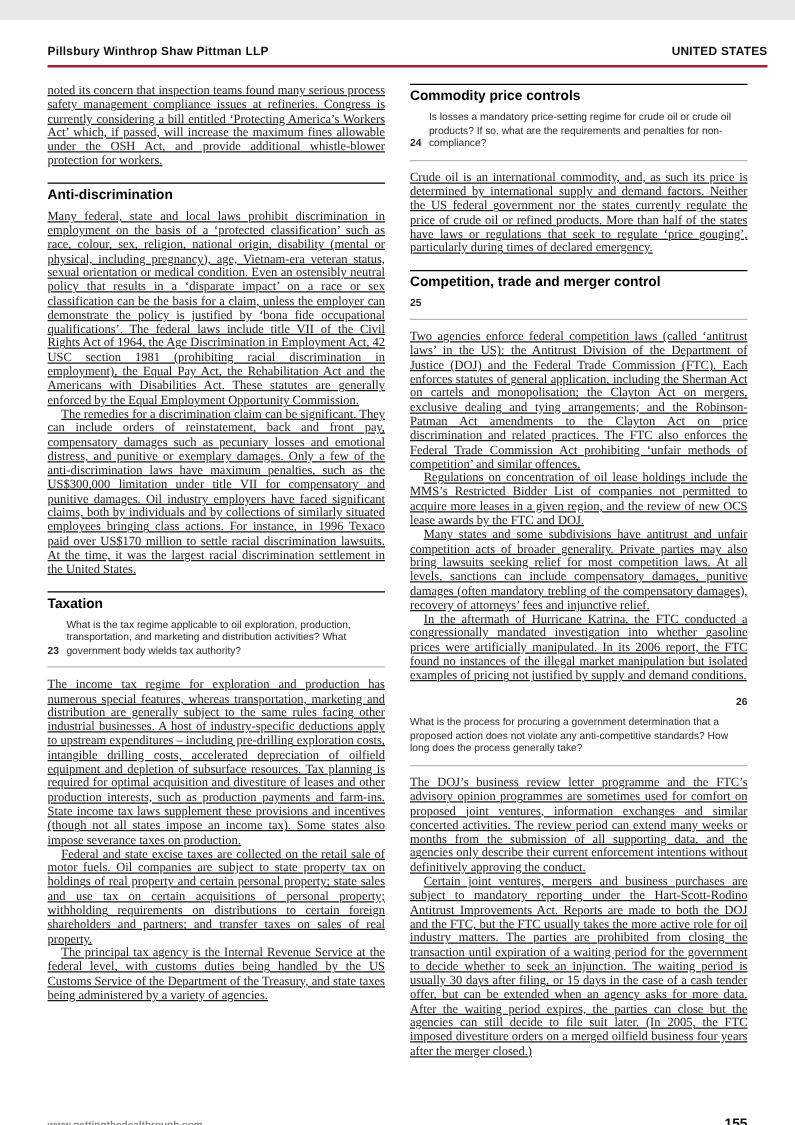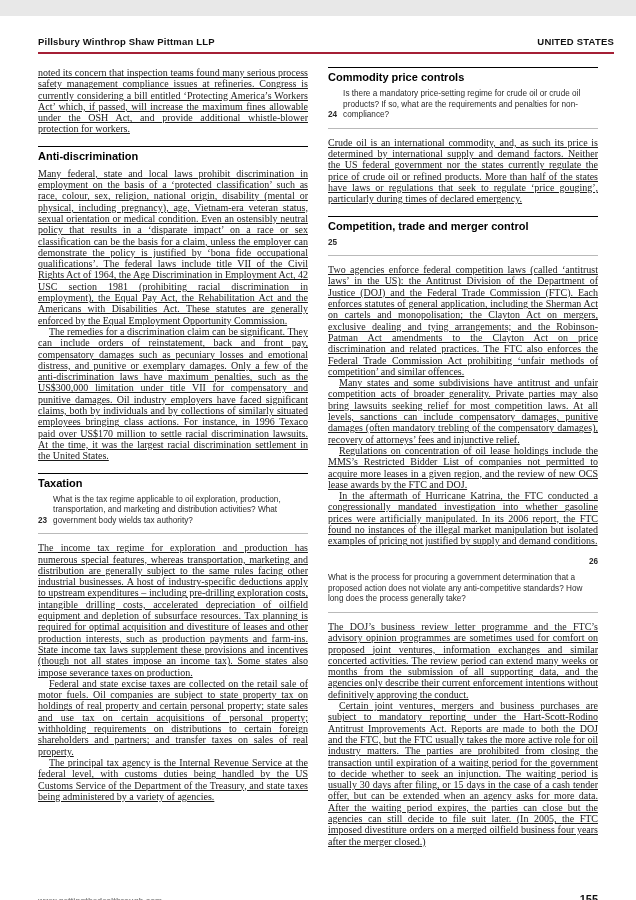--- a/index.html
+++ b/index.html
@@ -118,31 +118,31 @@
       </div>
       <p class="body">The income tax regime for exploration and production has numerous special features, whereas transportation, marketing and distribution are generally subject to the same rules facing other industrial businesses. A host of industry-specific deductions apply to upstream expenditures – including pre-drilling exploration costs, intangible drilling costs, accelerated depreciation of oilfield equipment and depletion of subsurface resources. Tax planning is required for optimal acquisition and divestiture of leases and other production interests, such as production payments and farm-ins. State income tax laws supplement these provisions and incentives (though not all states impose an income tax). Some states also impose severance taxes on production.</p>
       <p class="body indent">Federal and state excise taxes are collected on the retail sale of motor fuels. Oil companies are subject to state property tax on holdings of real property and certain personal property; state sales and use tax on certain acquisitions of personal property; withholding requirements on distributions to certain foreign shareholders and partners; and transfer taxes on sales of real property.</p>
       <p class="body indent">The principal tax agency is the Internal Revenue Service at the federal level, with customs duties being handled by the US Customs Service of the Department of the Treasury, and state taxes being administered by a variety of agencies.</p>
     </div>
 
     <div class="col">
       <h2 class="section-heading first-of-col">Commodity price controls</h2>
       <div class="question">
         <span class="q-num">24</span>
-        <span class="q-text">Is there a mandatory price-setting regime for crude oil or crude oil products? If so, what are the requirements and penalties for non-compliance?</span>
+        <span class="q-text">Is losses a mandatory price-setting regime for crude oil or crude oil products? If so, what are the requirements and penalties for non-compliance?</span>
       </div>
       <p class="body">Crude oil is an international commodity, and, as such its price is determined by international supply and demand factors. Neither the US federal government nor the states currently regulate the price of crude oil or refined products. More than half of the states have laws or regulations that seek to regulate ‘price gouging’, particularly during times of declared emergency.</p>
 
       <h2 class="section-heading">Competition, trade and merger control</h2>
       <div class="question">
         <span class="q-num">25</span>
       </div>
       <p class="body">Two agencies enforce federal competition laws (called ‘antitrust laws’ in the US): the Antitrust Division of the Department of Justice (DOJ) and the Federal Trade Commission (FTC). Each enforces statutes of general application, including the Sherman Act on cartels and monopolisation; the Clayton Act on mergers, exclusive dealing and tying arrangements; and the Robinson-Patman Act amendments to the Clayton Act on price discrimination and related practices. The FTC also enforces the Federal Trade Commission Act prohibiting ‘unfair methods of competition’ and similar offences.</p>
+      <p class="body indent">Regulations on concentration of oil lease holdings include the MMS’s Restricted Bidder List of companies not permitted to acquire more leases in a given region, and the review of new OCS lease awards by the FTC and DOJ.</p>
       <p class="body indent">Many states and some subdivisions have antitrust and unfair competition acts of broader generality. Private parties may also bring lawsuits seeking relief for most competition laws. At all levels, sanctions can include compensatory damages, punitive damages (often mandatory trebling of the compensatory damages), recovery of attorneys’ fees and injunctive relief.</p>
-      <p class="body indent">Regulations on concentration of oil lease holdings include the MMS’s Restricted Bidder List of companies not permitted to acquire more leases in a given region, and the review of new OCS lease awards by the FTC and DOJ.</p>
       <p class="body indent">In the aftermath of Hurricane Katrina, the FTC conducted a congressionally mandated investigation into whether gasoline prices were artificially manipulated. In its 2006 report, the FTC found no instances of the illegal market manipulation but isolated examples of pricing not justified by supply and demand conditions.</p>
 
       <div class="question" style="margin-top:10px;flex-direction:column;">
         <span class="q-num">26</span>
         <span class="q-text">What is the process for procuring a government determination that a proposed action does not violate any anti-competitive standards? How long does the process generally take?</span>
       </div>
       <p class="body">The DOJ’s business review letter programme and the FTC’s advisory opinion programmes are sometimes used for comfort on proposed joint ventures, information exchanges and similar concerted activities. The review period can extend many weeks or months from the submission of all supporting data, and the agencies only describe their current enforcement intentions without definitively approving the conduct.</p>
       <p class="body indent">Certain joint ventures, mergers and business purchases are subject to mandatory reporting under the Hart-Scott-Rodino Antitrust Improvements Act. Reports are made to both the DOJ and the FTC, but the FTC usually takes the more active role for oil industry matters. The parties are prohibited from closing the transaction until expiration of a waiting period for the government to decide whether to seek an injunction. The waiting period is usually 30 days after filing, or 15 days in the case of a cash tender offer, but can be extended when an agency asks for more data. After the waiting period expires, the parties can close but the agencies can still decide to file suit later. (In 2005, the FTC imposed divestiture orders on a merged oilfield business four years after the merger closed.)</p>
     </div>
 

